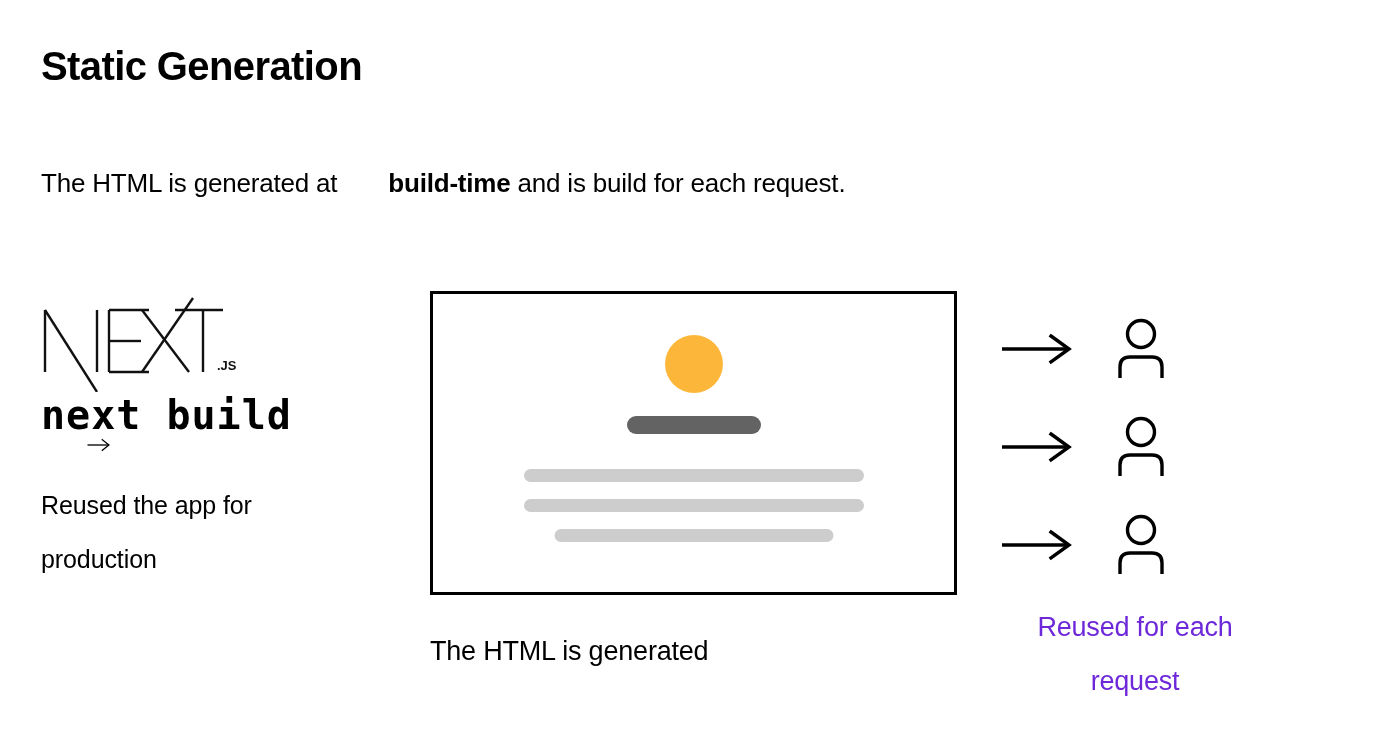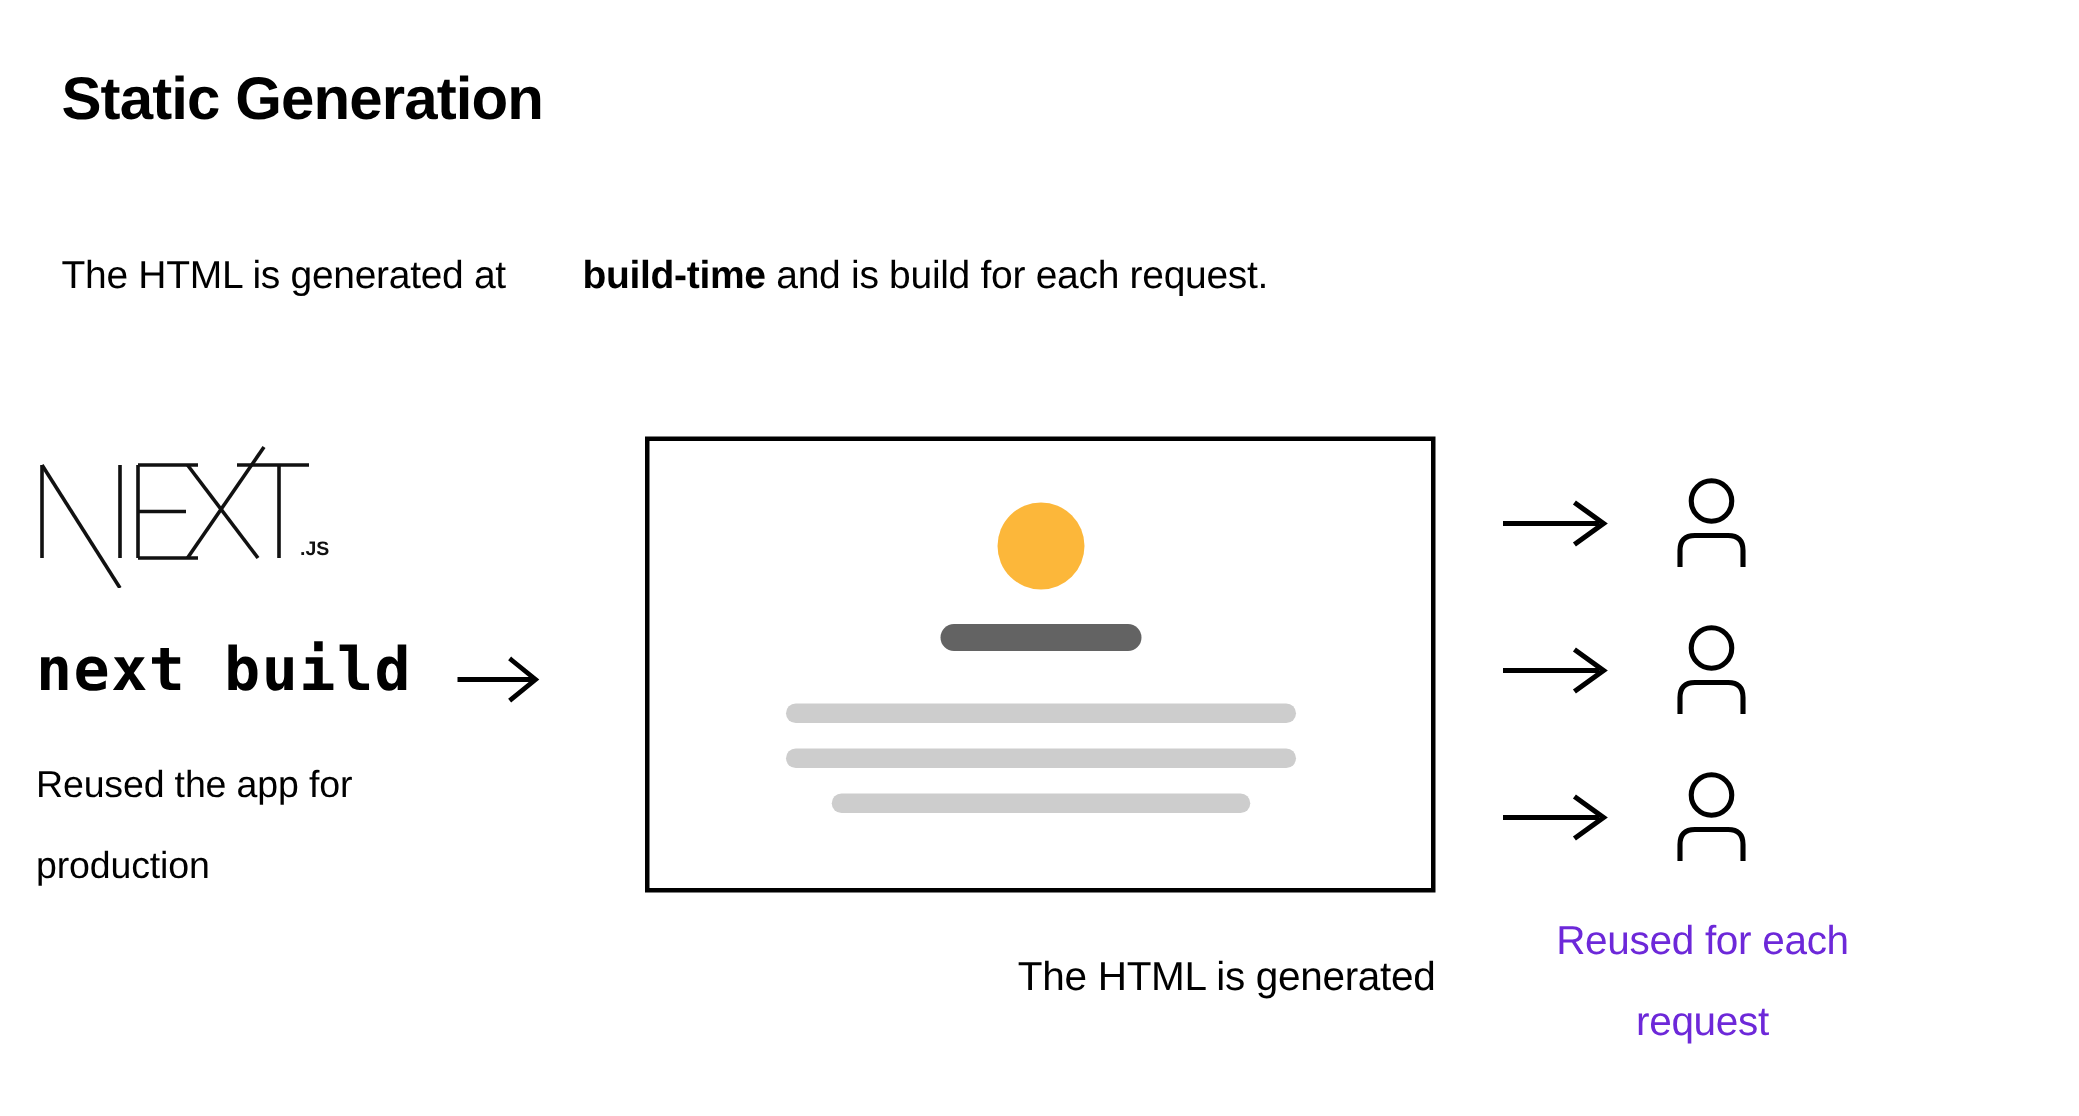--- a/index.html
+++ b/index.html
@@ -34,31 +34,31 @@
     font-weight: 400;
     letter-spacing: -0.2px;
     color: #000;
     white-space: nowrap;
   }
   .subtitle b { font-weight: bold; margin-left: 44px; }
 
   
   .left-col {
     position: absolute;
-    left: 24px;
+    left: 41px;
     top: 288px;
     width: 370px;
   }
   .nextjs-logo { display: block; width: 196px; height: 104px; }
 
   .build-cmd-row {
     display: flex;
-    align-items: flex-end;
-    margin-top: 18px;
+    align-items: flex-start;
     height: 60px;
+    flex-direction: column;
   }
   .build-cmd {
     font-family: "DejaVu Sans Mono", "Liberation Mono", monospace;
     font-size: 40px;
     font-weight: bold;
     letter-spacing: 1px;
     color: #000;
     white-space: nowrap;
   }
   .arrow-left { margin-left: 28px; display: block; }
@@ -118,21 +118,21 @@
   }
   .mock-line.l1 { top: 175px; width: 340px; }
   .mock-line.l2 { top: 205px; width: 340px; }
   .mock-line.l3 { top: 235px; width: 279px; }
 
   .center-caption {
     position: absolute;
     left: 430px;
     top: 636px;
     width: 527px;
-    text-align: right;
+    text-align: left;
     font-size: 27px;
     font-weight: 400;
     letter-spacing: -0.2px;
     color: #000;
   }
 
   
   .right-col {
     position: absolute;
     left: 1000px;

